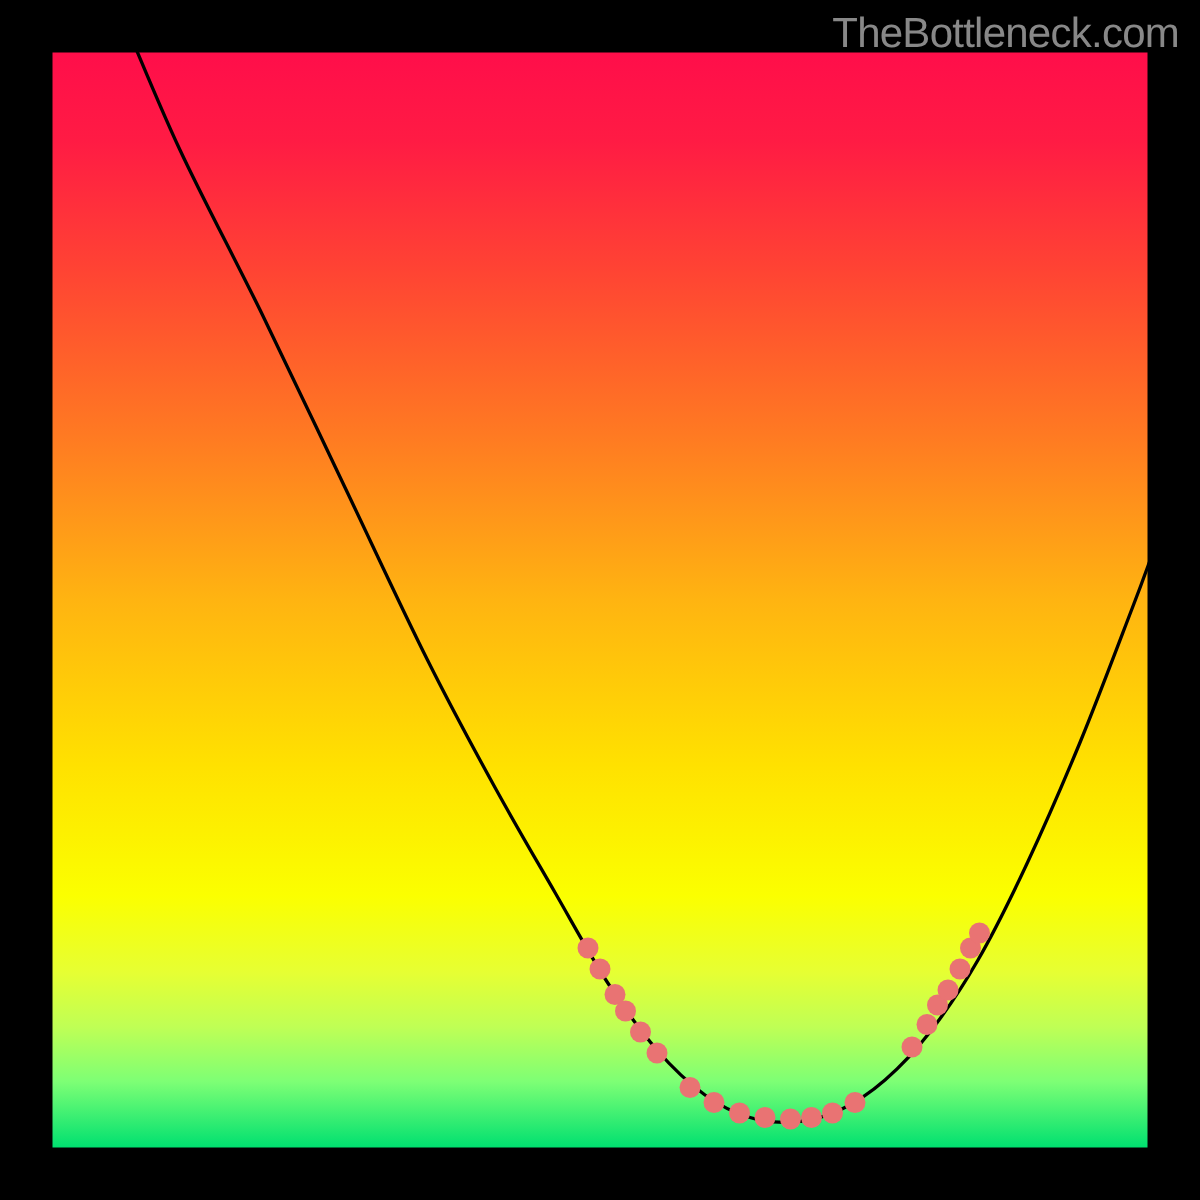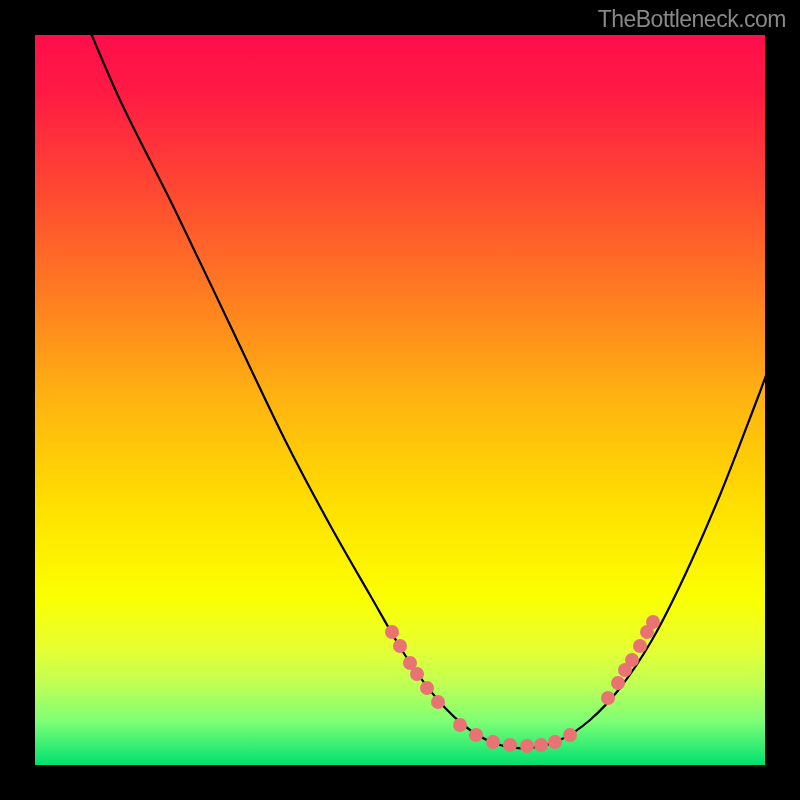--- a/index.html
+++ b/index.html
@@ -14,21 +14,21 @@
   .chart-container {
     width: 800px;
     height: 800px;
     position: relative;
   }
   .watermark {
     position: absolute;
     top: 6px;
     right: 14px;
     color: #888;
-    font-size: 23px;
+    font-size: 28px;
     font-weight: 500;
     letter-spacing: -0.5px;
     z-index: 10;
   }
   svg {
     display: block;
   }
 </style>
 </head>
 <body>

